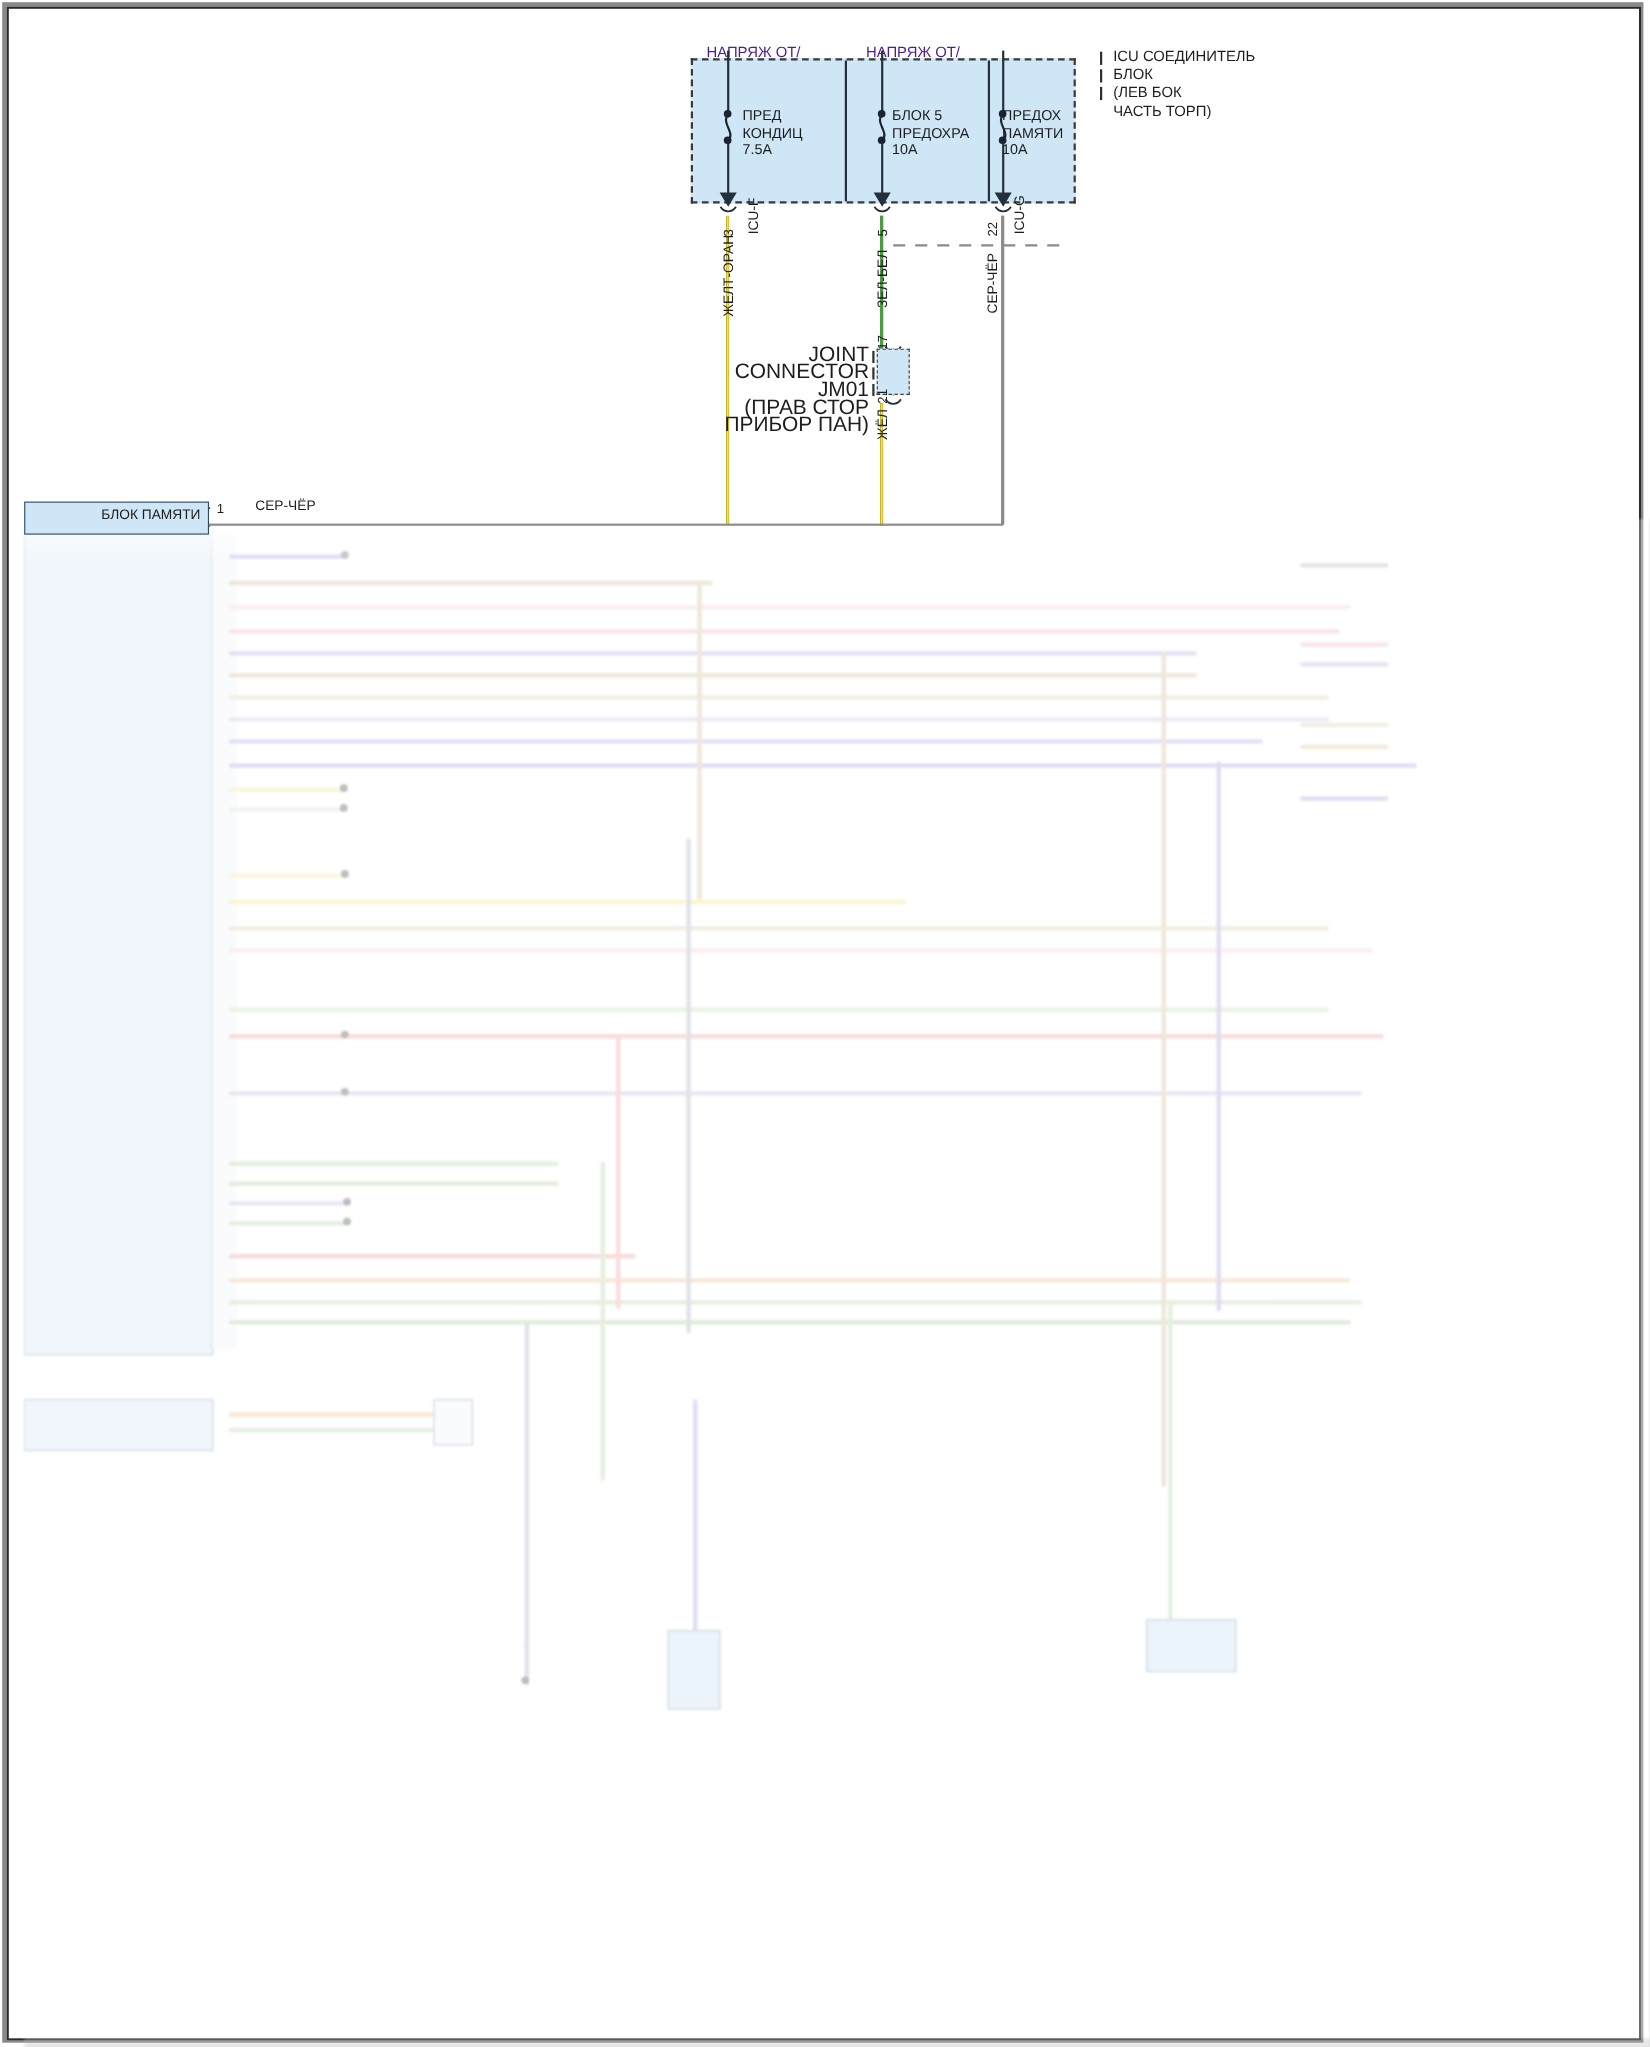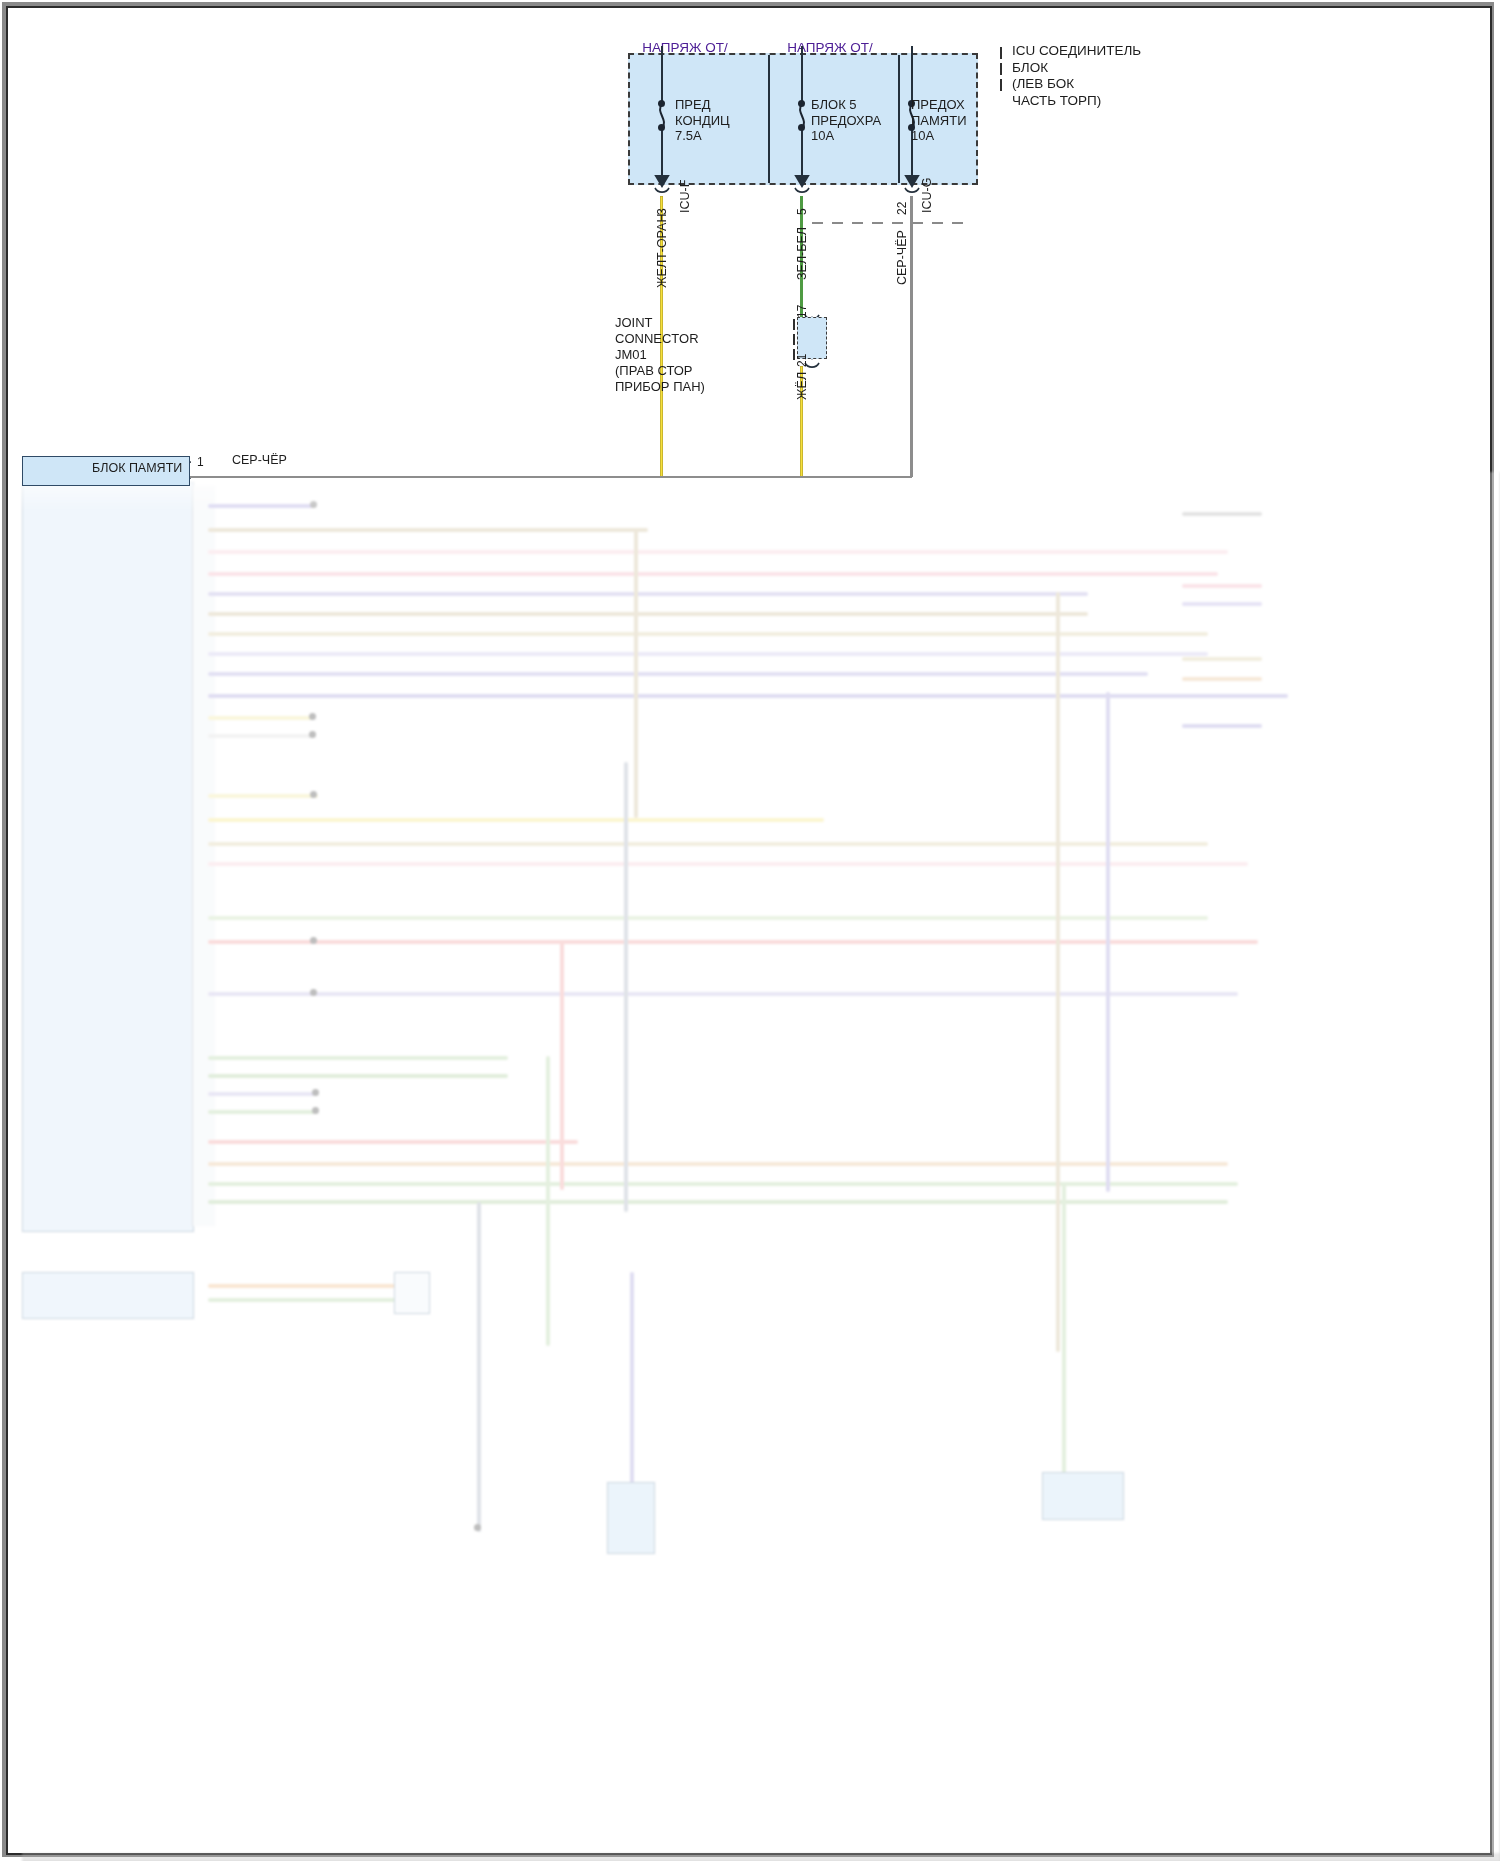--- a/index.html
+++ b/index.html
@@ -43,22 +43,22 @@
   .wire.green{background:#4f9b43;}
   .wire.grey{background:#8d8d8d;}
 
   .vlabel{position:absolute;font-size:12.5px;color:#1d1d1d;white-space:nowrap;
       transform-origin:0 0;transform:rotate(-90deg);}
   .vnum{position:absolute;font-size:12px;color:#1d1d1d;white-space:nowrap;
       transform-origin:0 0;transform:rotate(-90deg);}
 
   .jm01{position:absolute;left:797px;top:317px;width:30px;height:42px;
       background:#cfe6f7;border:1.5px dashed #3a3a3a;box-sizing:border-box;}
-  .jm01-lbl{position:absolute;font-size:13px;line-height:16px;color:#1d1d1d;
-      text-align:left;white-space:pre-line;}
+  .jm01-lbl{position:absolute;font-size:19px;line-height:16px;color:#1d1d1d;
+      text-align:right;white-space:pre-line;}
 
   .memblock{position:absolute;left:22px;top:456px;width:168px;height:30px;
       background:#cfe6f7;border:1.5px solid #2f4a66;box-sizing:border-box;}
   .memblock-lbl{position:absolute;font-size:12.5px;color:#1d1d1d;white-space:nowrap;}
 
   svg.ov{position:absolute;left:0;top:0;width:1500px;height:1861px;
       pointer-events:none;overflow:visible;}
 </style>
 </head>
 <body>

